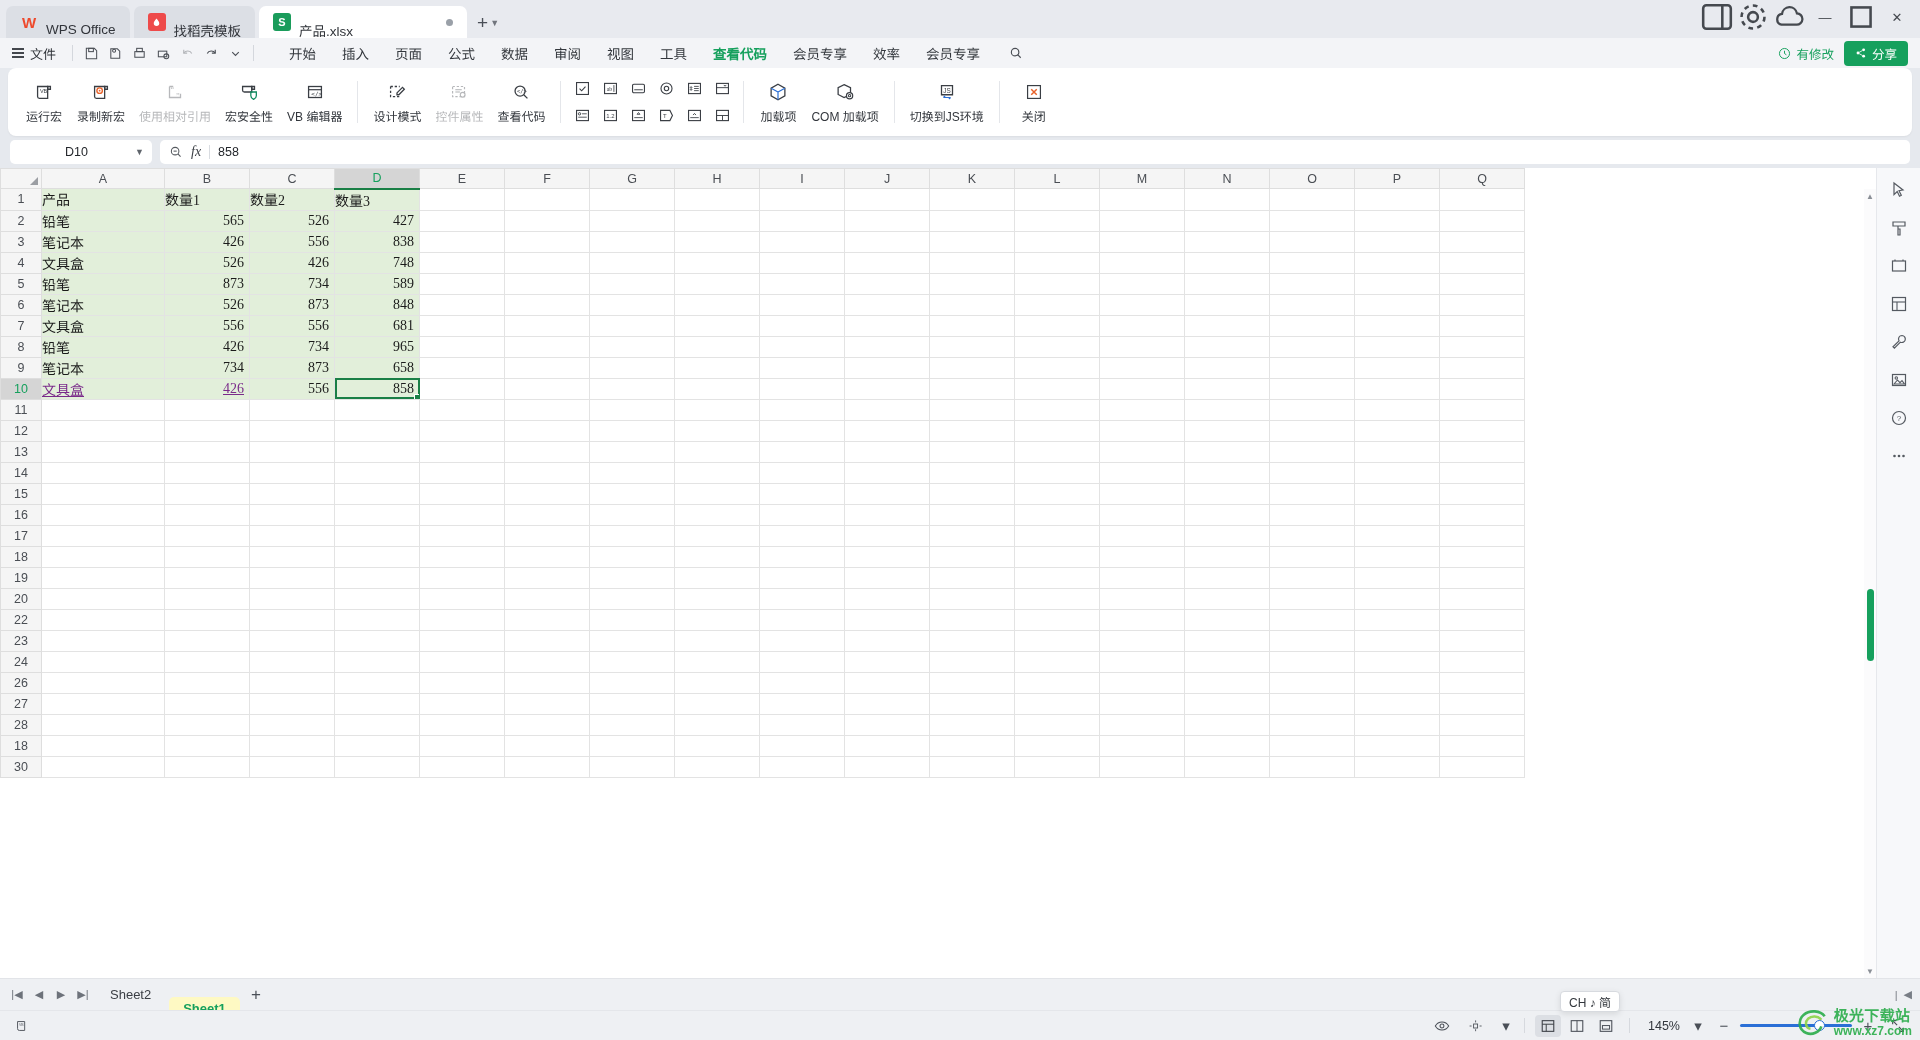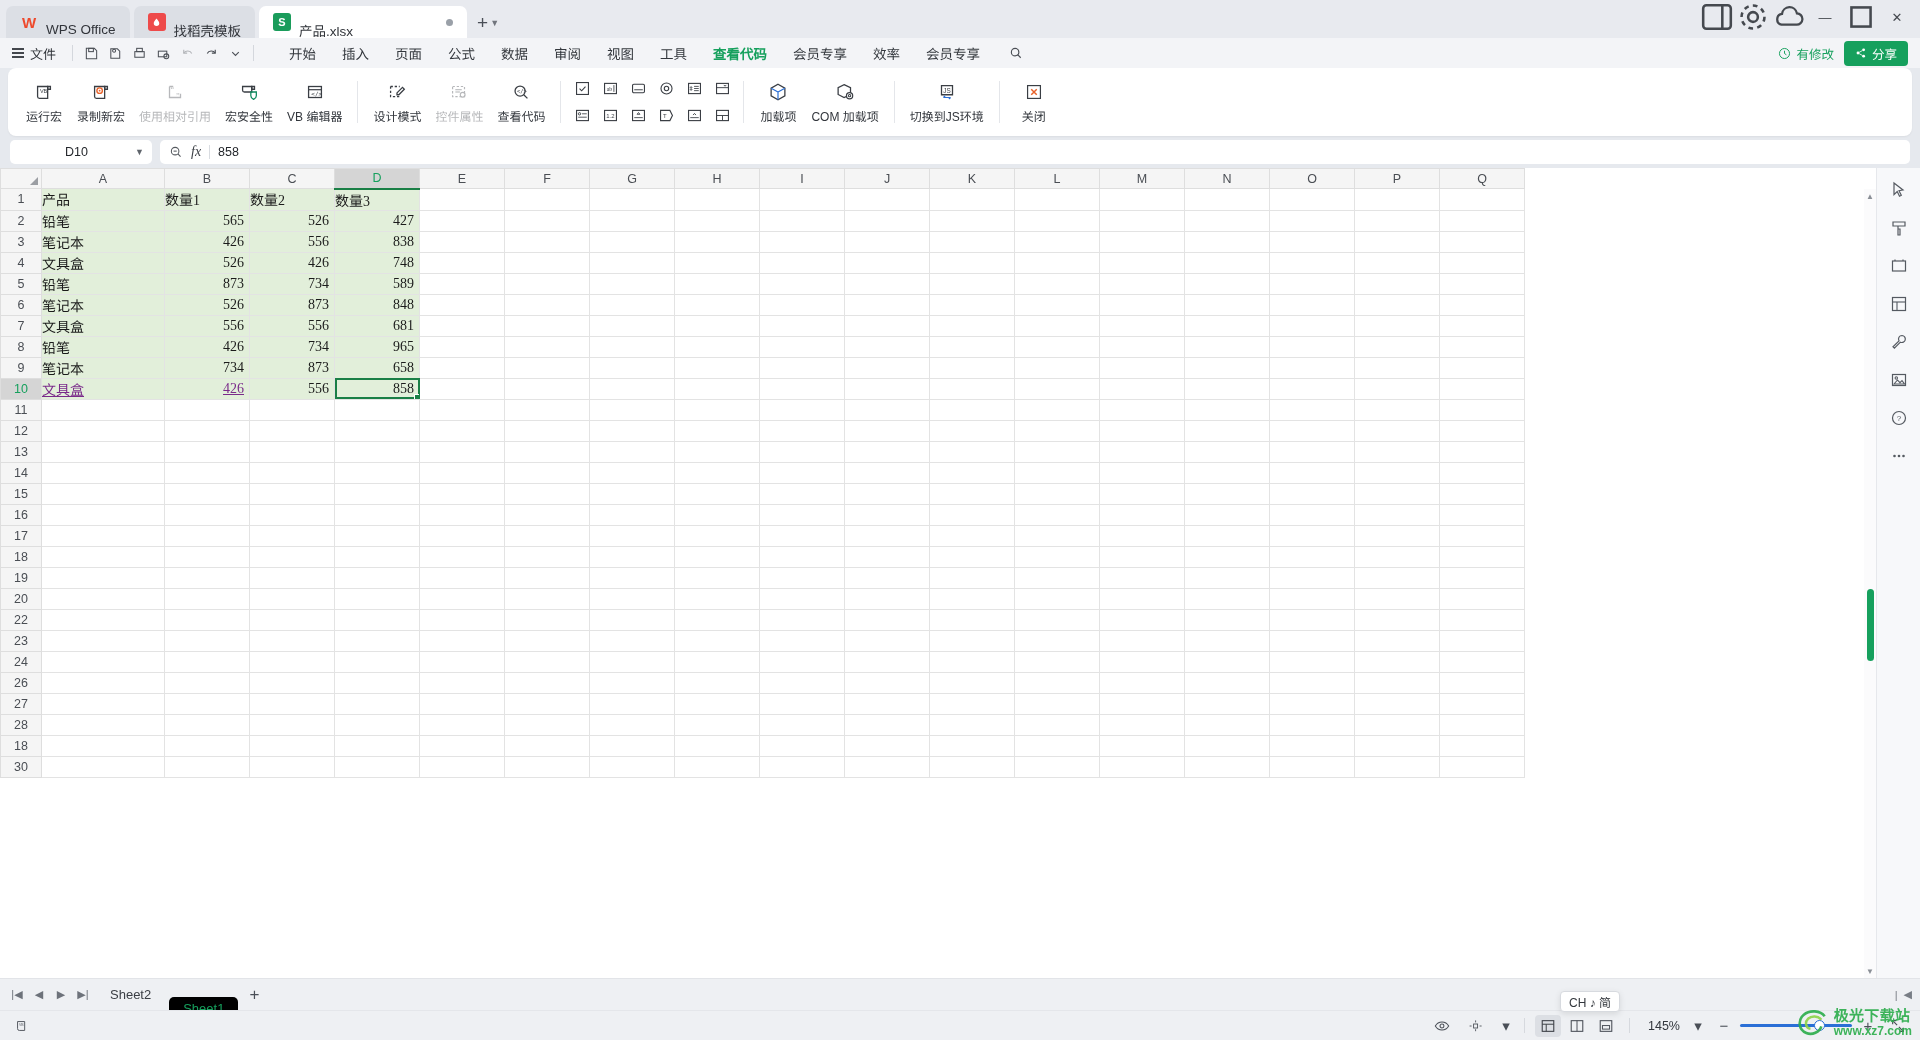--- a/index.html
+++ b/index.html
@@ -157,21 +157,21 @@
 
   
   .sheetbar {
     height: 32px; background: #eef0f3; display: flex; align-items: center;
     padding: 0 8px; gap: 4px; flex: none; border-top: 1px solid #e2e4e8;
   }
   .navbtn { width: 18px; height: 22px; display: flex; align-items: center; justify-content: center; color: #6d727a; font-size: 11px; }
   .stab {
     font-size: 13px; color: #3a3e44; padding: 4px 14px; border-radius: 5px 5px 0 0; white-space: nowrap;
   }
-  .stab.active { background: #000000; color: #16a05d; font-weight: normal; margin-top: 28px; }
+  .stab.active { background: #fef9c3; color: #16a05d; font-weight: bold; margin-top: 28px; }
   .addsheet { width: 24px; height: 22px; display: flex; align-items: center; justify-content: center; font-size: 17px; color: #4a4f57; }
   .sb-mid { margin-left: auto; display: flex; align-items: center; gap: 6px; color: #787d85; font-size: 11px; }
 
   .statusbar {
     height: 30px; background: #eef0f3; display: flex; align-items: center;
     padding: 0 10px; flex: none; position: relative; border-top: 1px solid #e4e6ea;
   }
   .ime-pop {
     position: absolute; right: 300px; top: -20px; background: #fff; border: 1px solid #d7dadf;
     border-radius: 4px; padding: 1px 8px; font-size: 12px; color: #33373d; display: flex; align-items: center; gap: 4px;

